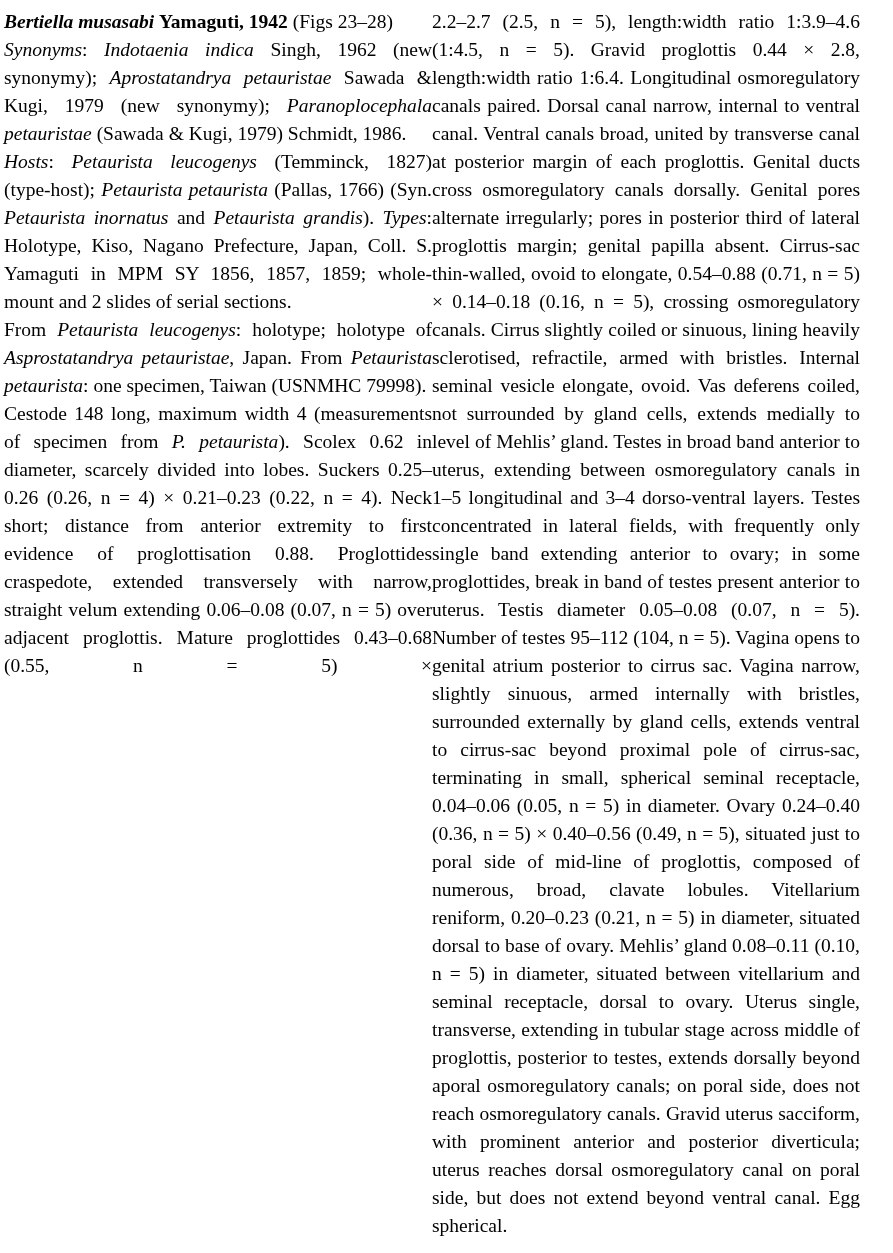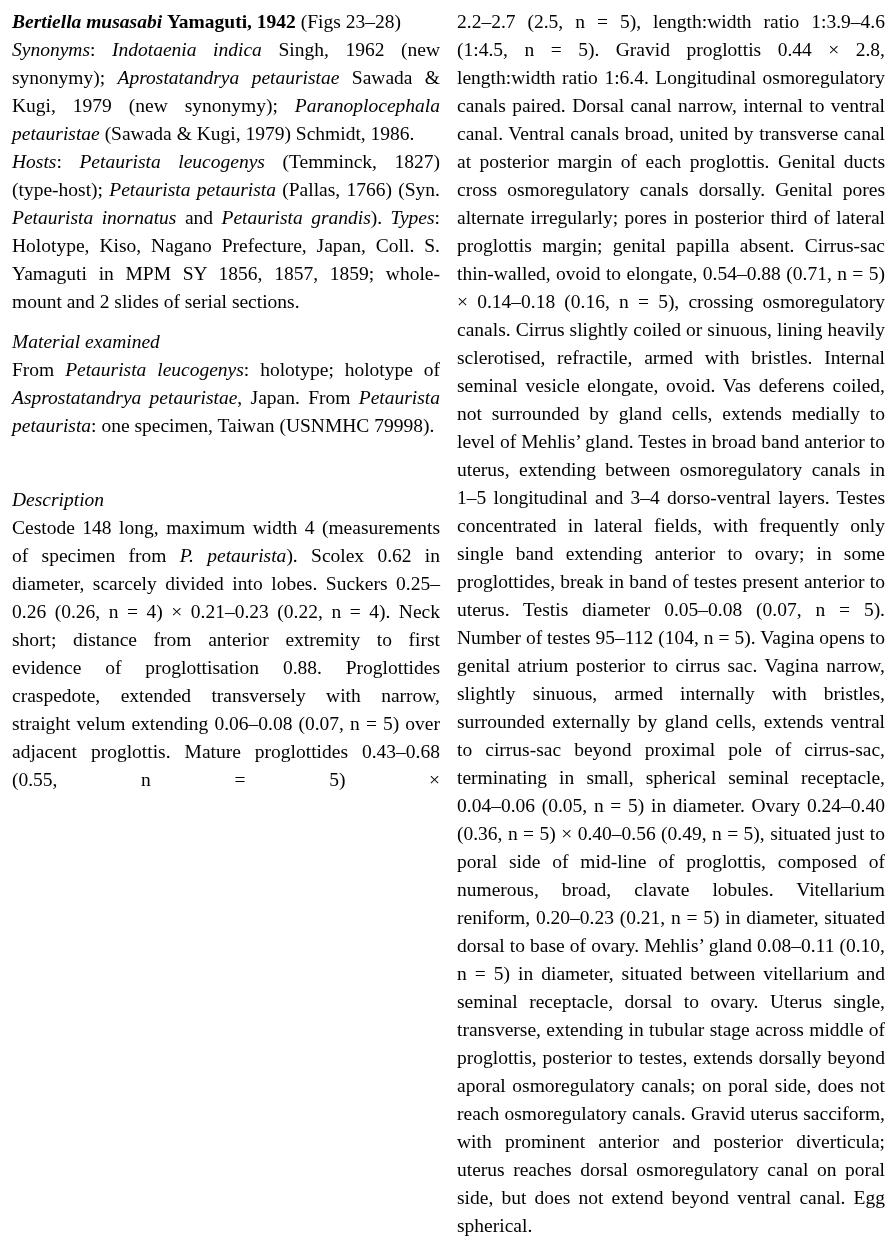--- a/index.html
+++ b/index.html
@@ -8,22 +8,21 @@
     height: 1253px;
     background: #ffffff;
     color: #000000;
     font-family: "Liberation Serif", "DejaVu Serif", serif;
     font-size: 19.5px;
     line-height: 28px;
     overflow: hidden;
   }
   .page {
     display: flex;
-    padding: 8px 8px 0 12px;
-    gap: 17px;
+    padding: 8px 8px 0 4px;
     box-sizing: border-box;
     width: 778px;
   }
   .col { width: 428px; flex: 0 0 428px; }
   p { margin: 0; text-align: justify; hyphens: auto; -webkit-hyphens: auto; }
   p.title { text-align: left; }
   p.heading { text-align: left; }
   .i  { font-style: italic; }
   .b  { font-weight: bold; }
   .bi { font-style: italic; font-weight: bold; }
@@ -33,21 +32,19 @@
   [data-name="description-paragraph"] { text-align-last: justify; }
 </style>
 </head>
 <body>
 
 <div class="page" data-name="journal-page">
   <div class="col" data-name="left-column">
       <p class="title" data-name="species-title-line"><span class="bi" data-name="text-run">Bertiella musasabi</span><span data-name="text-run"> </span><span class="b" data-name="text-run">Yamaguti, 1942</span><span data-name="text-run"> (Figs 23–28)</span></p>
       <p class="para" data-name="synonyms-paragraph"><span class="i" data-name="text-run">Synonyms</span><span data-name="text-run">: </span><span class="i" data-name="text-run">Indotaenia indica</span><span data-name="text-run"> Singh, 1962 (new synonymy); </span><span class="i" data-name="text-run">Aprostatandrya petauristae</span><span data-name="text-run"> Sawada &amp; Kugi, 1979 (new synonymy); </span><span class="i" data-name="text-run">Paranoplocephala petauristae</span><span data-name="text-run"> (Sawada &amp; Kugi, 1979) Schmidt, 1986.</span></p>
       <p class="para" data-name="hosts-paragraph"><span class="i" data-name="text-run">Hosts</span><span data-name="text-run">: </span><span class="i" data-name="text-run">Petaurista leucogenys</span><span data-name="text-run"> (Temminck, 1827) (type-host); </span><span class="i" data-name="text-run">Petaurista petaurista</span><span data-name="text-run"> (Pallas, 1766) (Syn. </span><span class="i" data-name="text-run">Petaurista inornatus</span><span data-name="text-run"> and </span><span class="i" data-name="text-run">Petaurista grandis</span><span data-name="text-run">). </span><span class="i" data-name="text-run">Types</span><span data-name="text-run">: Holotype, Kiso, Nagano Prefecture, Japan, Coll. S. Yamaguti in MPM SY 1856, 1857, 1859; whole-mount and 2 slides of serial sections.</span></p>
-      <p class="heading" data-name="material-examined-heading"><span class="i" data-name="text-run">Material examined</span></p>
       <p class="para" data-name="material-examined-paragraph"><span data-name="text-run">From </span><span class="i" data-name="text-run">Petaurista leucogenys</span><span data-name="text-run">: holotype; holotype of </span><span class="i" data-name="text-run">Asprostatandrya petauristae</span><span data-name="text-run">, Japan. From </span><span class="i" data-name="text-run">Petaurista petaurista</span><span data-name="text-run">: one specimen, Taiwan (USNMHC 79998).</span></p>
-      <p class="heading" data-name="description-heading"><span class="i" data-name="text-run">Description</span></p>
       <p class="para" data-name="description-paragraph"><span data-name="text-run">Cestode 148 long, maximum width 4 (measurements of specimen from </span><span class="i" data-name="text-run">P. petaurista</span><span data-name="text-run">). Scolex 0.62 in diameter, scarcely divided into lobes. Suckers 0.25–0.26 (0.26, n = 4) × 0.21–0.23 (0.22, n = 4). Neck short; distance from anterior extremity to first evidence of proglottisation 0.88. Proglottides craspedote, extended transversely with narrow, straight velum extending 0.06–0.08 (0.07, n = 5) over adjacent proglottis. Mature proglottides 0.43–0.68 (0.55, n = 5) ×</span></p>
     </div>
   <div class="col" data-name="right-column">
       <p class="para" data-name="description-continued-paragraph"><span data-name="text-run">2.2–2.7 (2.5, n = 5), length:width ratio 1:3.9–4.6 (1:4.5, n = 5). Gravid proglottis 0.44 × 2.8, length:width ratio 1:6.4. Longitudinal osmoregulatory canals paired. Dorsal canal narrow, internal to ventral canal. Ventral canals broad, united by transverse canal at posterior margin of each proglottis. Genital ducts cross osmoregulatory canals dorsally. Genital pores alternate irregularly; pores in posterior third of lateral proglottis margin; genital papilla absent. Cirrus-sac thin-walled, ovoid to elongate, 0.54–0.88 (0.71, n = 5) × 0.14–0.18 (0.16, n = 5), crossing osmoregulatory canals. Cirrus slightly coiled or sinuous, lining heavily sclerotised, refractile, armed with bristles. Internal seminal vesicle elongate, ovoid. Vas deferens coiled, not surrounded by gland cells, extends medially to level of Mehlis’ gland. Testes in broad band anterior to uterus, extending between osmoregulatory canals in 1–5 longitudinal and 3–4 dorso-ventral layers. Testes concentrated in lateral fields, with frequently only single band extending anterior to ovary; in some proglottides, break in band of testes present anterior to uterus. Testis diameter 0.05–0.08 (0.07, n = 5). Number of testes 95–112 (104, n = 5). Vagina opens to genital atrium posterior to cirrus sac. Vagina narrow, slightly sinuous, armed internally with bristles, surrounded externally by gland cells, extends ventral to cirrus-sac beyond proximal pole of cirrus-sac, terminating in small, spherical seminal receptacle, 0.04–0.06 (0.05, n = 5) in diameter. Ovary 0.24–0.40 (0.36, n = 5) × 0.40–0.56 (0.49, n = 5), situated just to poral side of mid-line of proglottis, composed of numerous, broad, clavate lobules. Vitellarium reniform, 0.20–0.23 (0.21, n = 5) in diameter, situated dorsal to base of ovary. Mehlis’ gland 0.08–0.11 (0.10, n = 5) in diameter, situated between vitellarium and seminal receptacle, dorsal to ovary. Uterus single, transverse, extending in tubular stage across middle of proglottis, posterior to testes, extends dorsally beyond aporal osmoregulatory canals; on poral side, does not reach osmoregulatory canals. Gravid uterus sacciform, with prominent anterior and posterior diverticula; uterus reaches dorsal osmoregulatory canal on poral side, but does not extend beyond ventral canal. Egg spherical.</span></p>
     </div>
 </div>
 
 </body></html>

